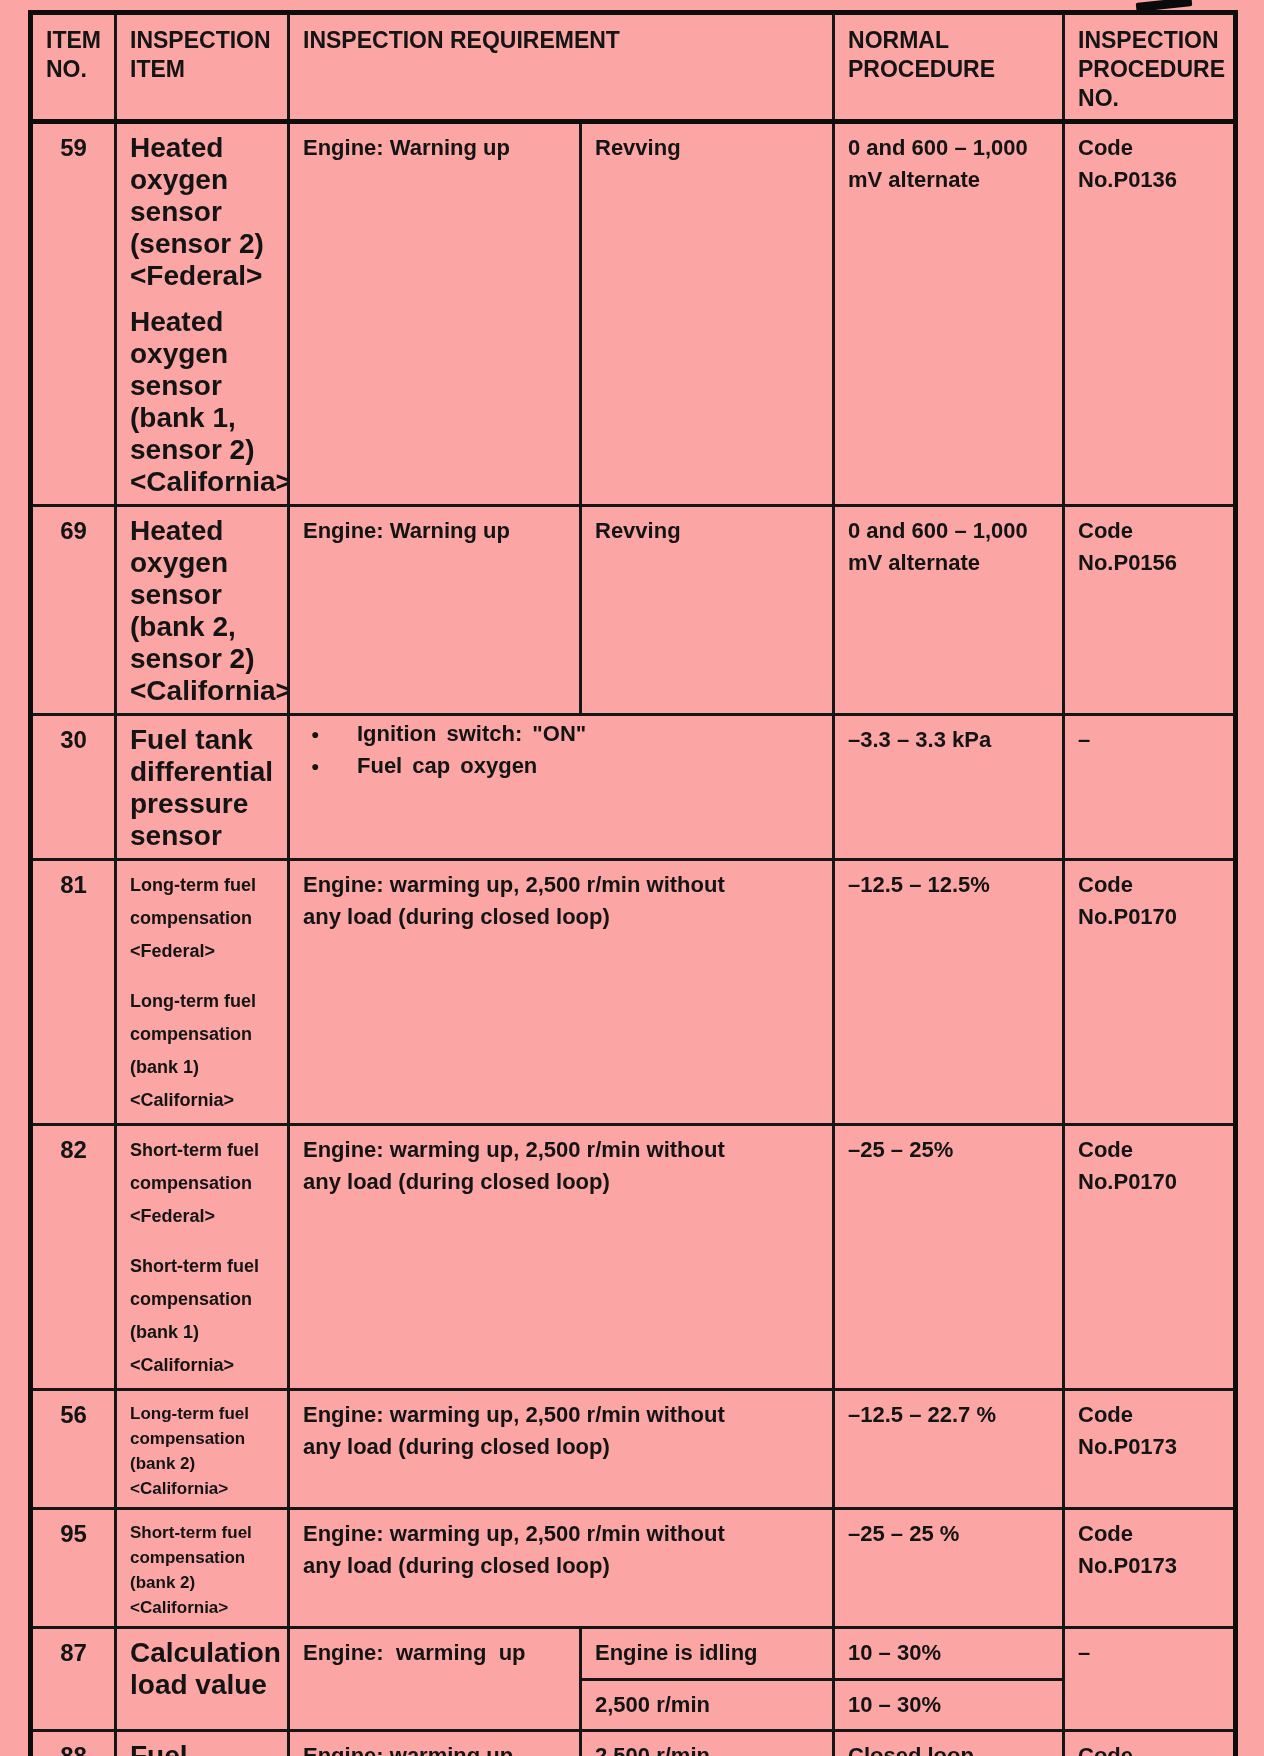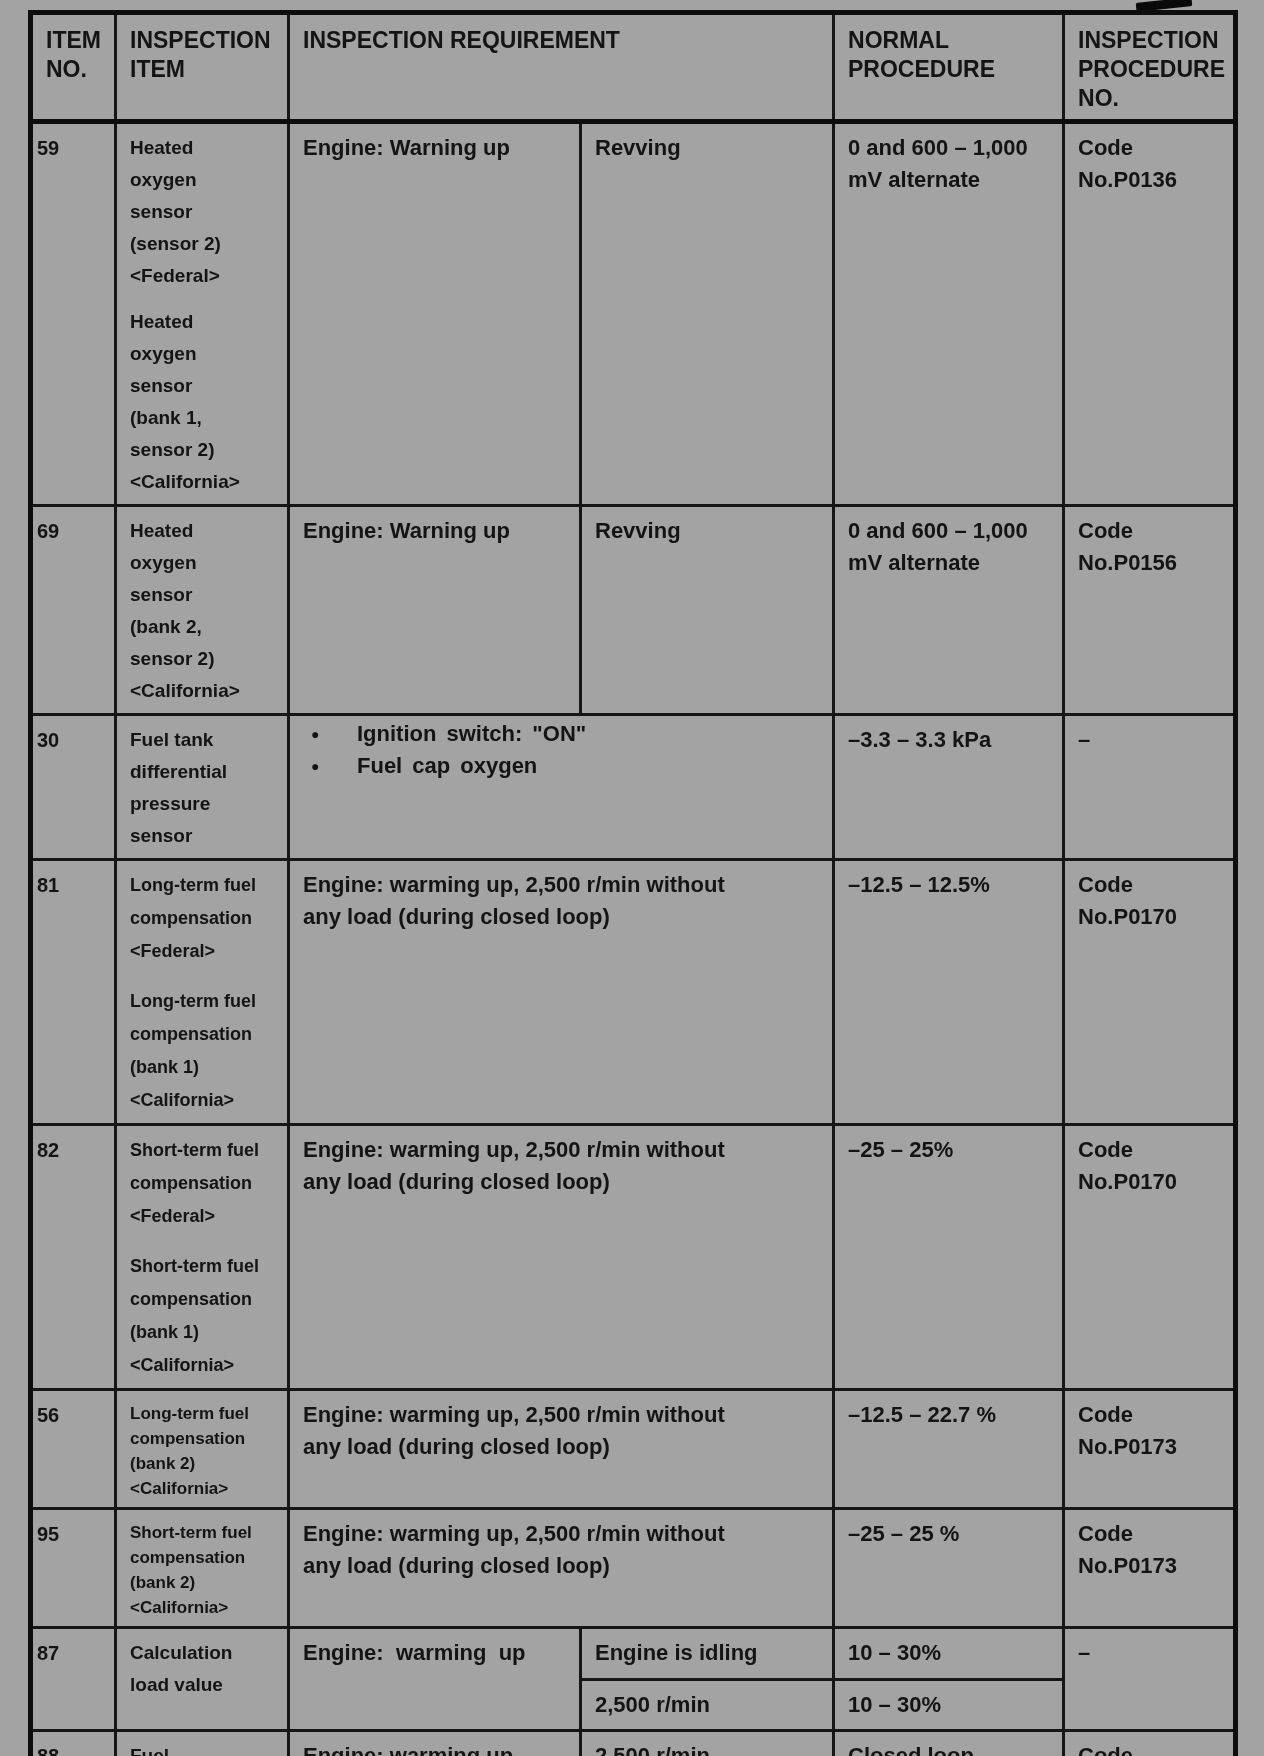--- a/index.html
+++ b/index.html
@@ -4,21 +4,21 @@
 <style>
   html,body{margin:0;padding:0;}
   body{
     width:1264px;height:1756px;
     background:#ffffff;
     font-family:"Liberation Sans", sans-serif;
     color:#141414;
     position:relative;
     -webkit-font-smoothing:antialiased;
   }
-  .page{position:absolute;inset:0;background:#a3a3a3;text-decoration:underline;}
+  .page{position:absolute;inset:0;background:#fca5a5;text-decoration:underline;}
   .scan-slash{
     position:absolute;left:1136px;top:0;width:56px;height:9px;
     background:#0a0a0a;transform:rotate(-6deg);border-radius:2px;
   }
   table.spec{
     position:absolute;left:28px;top:10px;
     width:1205px;
     border-collapse:collapse;
     table-layout:fixed;
     border:5px solid #0d0d0d;
@@ -34,25 +34,25 @@
     overflow:hidden;
   }
   th{
     font-size:23px;line-height:29px;
     padding-top:11px;
     white-space:pre-line;
     border-bottom:5px solid #0d0d0d;
   }
   .pre{white-space:pre-line;}
   td.no{
-    text-align:left;font-size:20px;line-height:28px;
+    text-align:center;font-size:24px;line-height:28px;
     padding:10px 4px 0 4px;
   }
   td.cell{font-size:22px;line-height:32px;margin-left:32px;}
-  td.item{font-size:19px;line-height:32px;padding-right:6px;}
+  td.item{font-size:28px;line-height:32px;padding-right:6px;}
   td.item .p2{margin-top:14px;}
   td.item.f18{font-size:18px;line-height:33px;}
   td.item.f18 .p2{margin-top:17px;}
   td.item.f17{font-size:17px;line-height:25px;padding-top:10px;}
   .wsp{word-spacing:0.28em;}
   .bullets{padding-top:2px;}
   .bullet-row{display:flex;align-items:flex-start;}
   .bullet-glyph{
     flex:0 0 46px;font-size:14px;line-height:32px;
     padding-left:8px;

